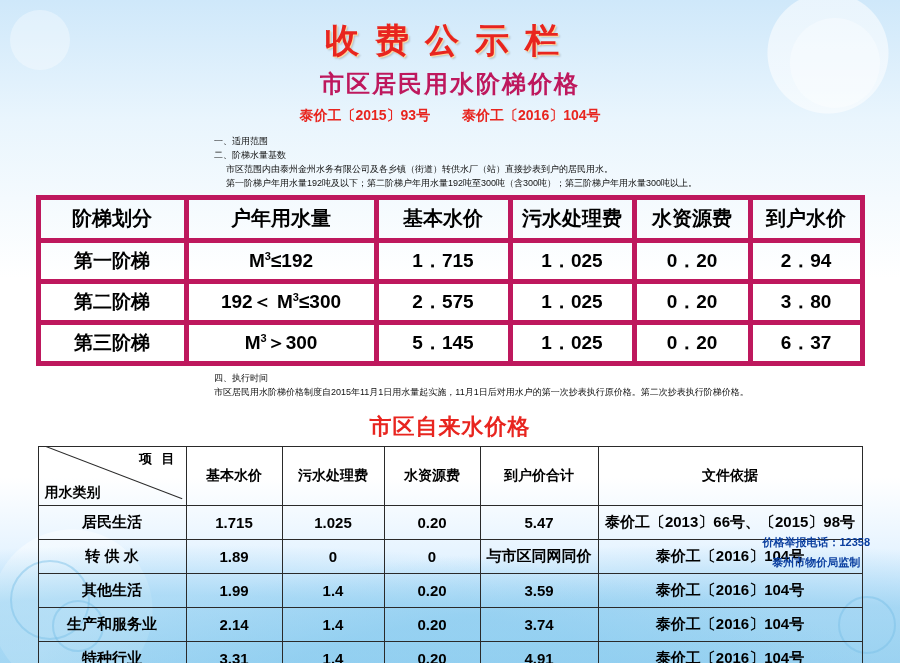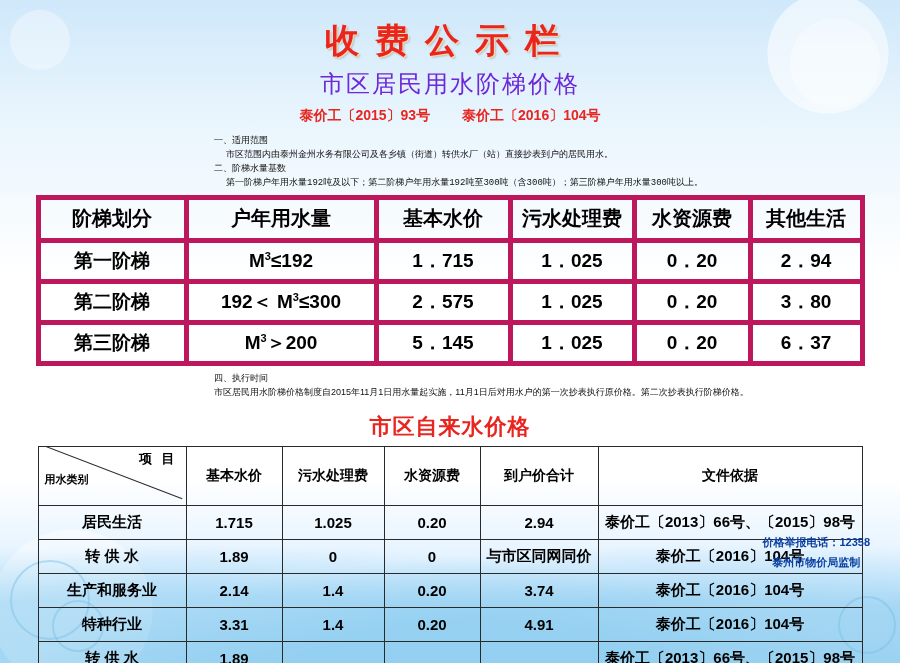--- a/index.html
+++ b/index.html
@@ -28,31 +28,31 @@
   .content{position:absolute;left:0;top:0;width:900px;height:587px;}
 
   
   .title-main{
     text-align:center;font-size:34px;font-weight:bold;color:#e8251f;
     letter-spacing:16px;margin-top:18px;
     text-shadow:1px 1px 0 #ffd9a0, 2px 2px 2px rgba(0,0,0,.18);
     font-family:"DejaVu Sans","Liberation Sans",sans-serif;
   }
   .title-sub{
-    text-align:center;font-size:24px;font-weight:normal;color:#6d28d9;margin-top:4px;
+    text-align:center;font-size:24px;font-weight:bold;color:#be185d;margin-top:4px;
     letter-spacing:2px;
   }
   .title-docs{
     text-align:center;font-size:14px;font-weight:bold;color:#e8251f;margin-top:7px;
   }
   .title-docs span{margin:0 14px;}
 
   
   .notes{margin:10px 0 4px 214px;font-size:9px;color:#111;line-height:1.55;}
-  .notes .ln{white-space:nowrap;font-family:Liberation Mono, monospace;}
+  .notes .ln{white-space:nowrap;}
   .notes .ind{padding-left:12px;}
 
   
   table{border-collapse:collapse;}
   .t1{width:824px;margin:4px auto 0 auto;table-layout:fixed;}
   .t1 td,.t1 th{
     border:5px solid #be185d;text-align:center;color:#000;
     font-size:19px;font-weight:bold;height:34px;
   }
   .t1 thead td{font-size:20px;height:36px;}
@@ -78,21 +78,21 @@
   }
   .diag .dl{
     position:absolute;left:0;top:0;width:100%;height:100%;
   }
   .diag .dl:after{
     content:"";position:absolute;left:-6px;top:-6px;width:160px;height:60px;
     border-top:1px solid #2a2a2a;
     transform-origin:0 0;transform:rotate(21deg);
   }
   .diag .a{position:absolute;right:8px;top:3px;font-size:13px;font-weight:bold;letter-spacing:3px;}
-  .diag .b{position:absolute;left:6px;bottom:18px;font-size:11px;font-weight:bold;}
+  .diag .b{position:absolute;left:6px;bottom:3px;font-size:14px;font-weight:bold;}
   .right-info{
     position:absolute;right:30px;bottom:14px;text-align:center;
     font-size:11px;color:#0b3fa0;font-weight:bold;line-height:1.8;
   }
 </style>
 </head>
 <body>
 
 <div class="page">
   <div class="wave"></div>
@@ -107,42 +107,42 @@
 
   <div class="title-main">收费公示栏</div>
   <div class="title-sub">市区居民用水阶梯价格</div>
   <div class="title-docs">
     <span>泰价工〔2015〕93号</span>
     <span>泰价工〔2016〕104号</span>
   </div>
 
   <div class="notes">
     <div class="ln">一、适用范围</div>
+    <div class="ln">二、阶梯水量基数</div>
     <div class="ln ind">市区范围内由泰州金州水务有限公司及各乡镇（街道）转供水厂（站）直接抄表到户的居民用水。</div>
-    <div class="ln">二、阶梯水量基数</div>
     <div class="ln ind">第一阶梯户年用水量192吨及以下；第二阶梯户年用水量192吨至300吨（含300吨）；第三阶梯户年用水量300吨以上。</div>
   </div>
 
   <table class="t1">
     <colgroup>
       <col style="width:148px">
         <col style="width:190px">
         <col style="width:134px">
       <col style="width:124px">
         <col style="width:116px">
         <col style="width:112px">
     </colgroup>
     <thead>
       <tr>
         <td>阶梯划分</td>
         <td>户年用水量</td>
         <td>基本水价</td>
         <td>污水处理费</td>
         <td>水资源费</td>
-        <td>其他生活</td>
+        <td>到户水价</td>
       </tr>
     </thead>
     <tbody>
       <tr>
         <td>第一阶梯</td>
         <td><span>M</span><span class="sup">3</span><span>≤192</span></td>
         <td>1．715</td>
         <td>1．025</td>
         <td>0．20</td>
         <td>2．94</td>
@@ -150,21 +150,21 @@
       <tr>
         <td>第二阶梯</td>
         <td><span>192＜ M</span><span class="sup">3</span><span>≤300</span></td>
         <td>2．575</td>
         <td>1．025</td>
         <td>0．20</td>
         <td>3．80</td>
       </tr>
       <tr>
         <td>第三阶梯</td>
-        <td><span>M</span><span class="sup">3</span><span>＞200</span></td>
+        <td><span>M</span><span class="sup">3</span><span>＞300</span></td>
         <td>5．145</td>
         <td>1．025</td>
         <td>0．20</td>
         <td>6．37</td>
       </tr>
     </tbody>
   </table>
 
   <div class="midnote">
     <div class="ln">四、执行时间</div>
@@ -195,29 +195,37 @@
         <td class="hdr">到户价合计</td>
         <td class="hdr">文件依据</td>
       </tr>
     </thead>
     <tbody>
       <tr>
         <td>居民生活</td>
         <td>1.715</td>
         <td>1.025</td>
         <td>0.20</td>
-        <td>2.94</td>
+        <td>5.47</td>
         <td>泰价工〔2013〕66号、〔2015〕98号</td>
       </tr>
       <tr>
         <td>转 供 水</td>
         <td>1.89</td>
         <td>0</td>
         <td>0</td>
         <td>与市区同网同价</td>
+        <td>泰价工〔2016〕104号</td>
+      </tr>
+      <tr>
+        <td>其他生活</td>
+        <td>1.99</td>
+        <td>1.4</td>
+        <td>0.20</td>
+        <td>3.59</td>
         <td>泰价工〔2016〕104号</td>
       </tr>
       <tr>
         <td>生产和服务业</td>
         <td>2.14</td>
         <td>1.4</td>
         <td>0.20</td>
         <td>3.74</td>
         <td>泰价工〔2016〕104号</td>
       </tr>

